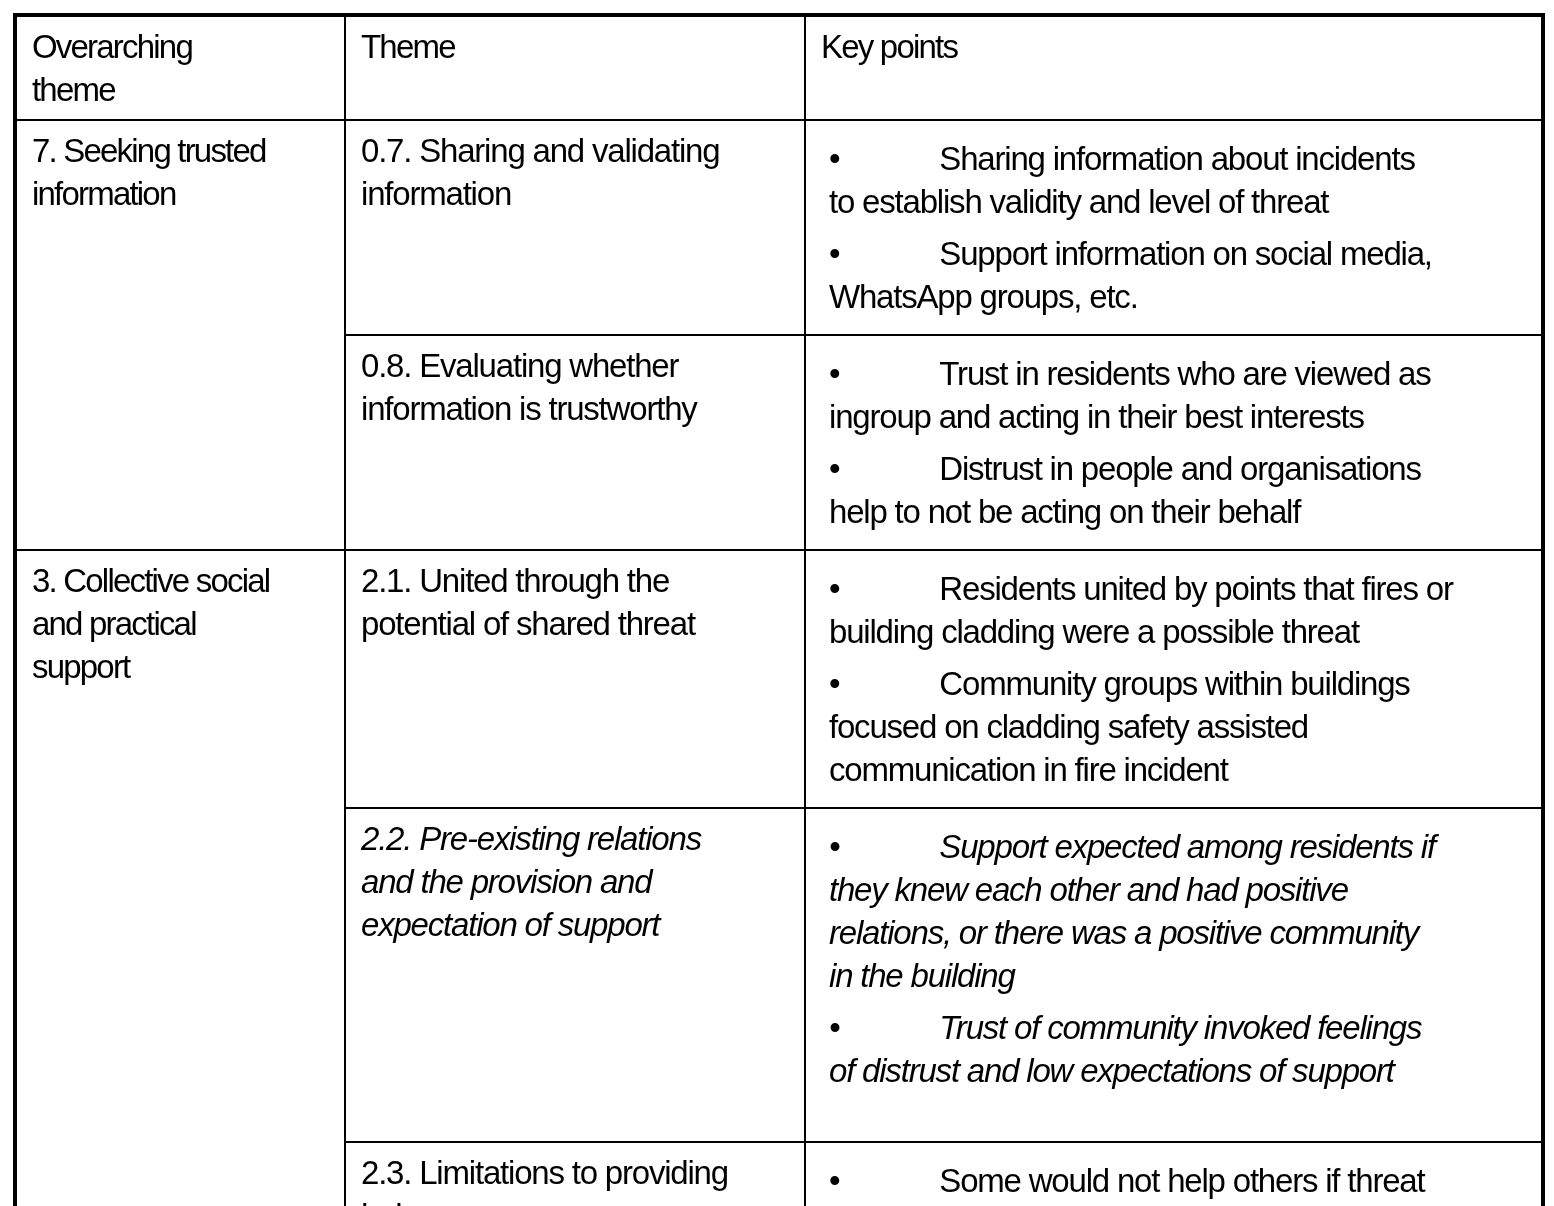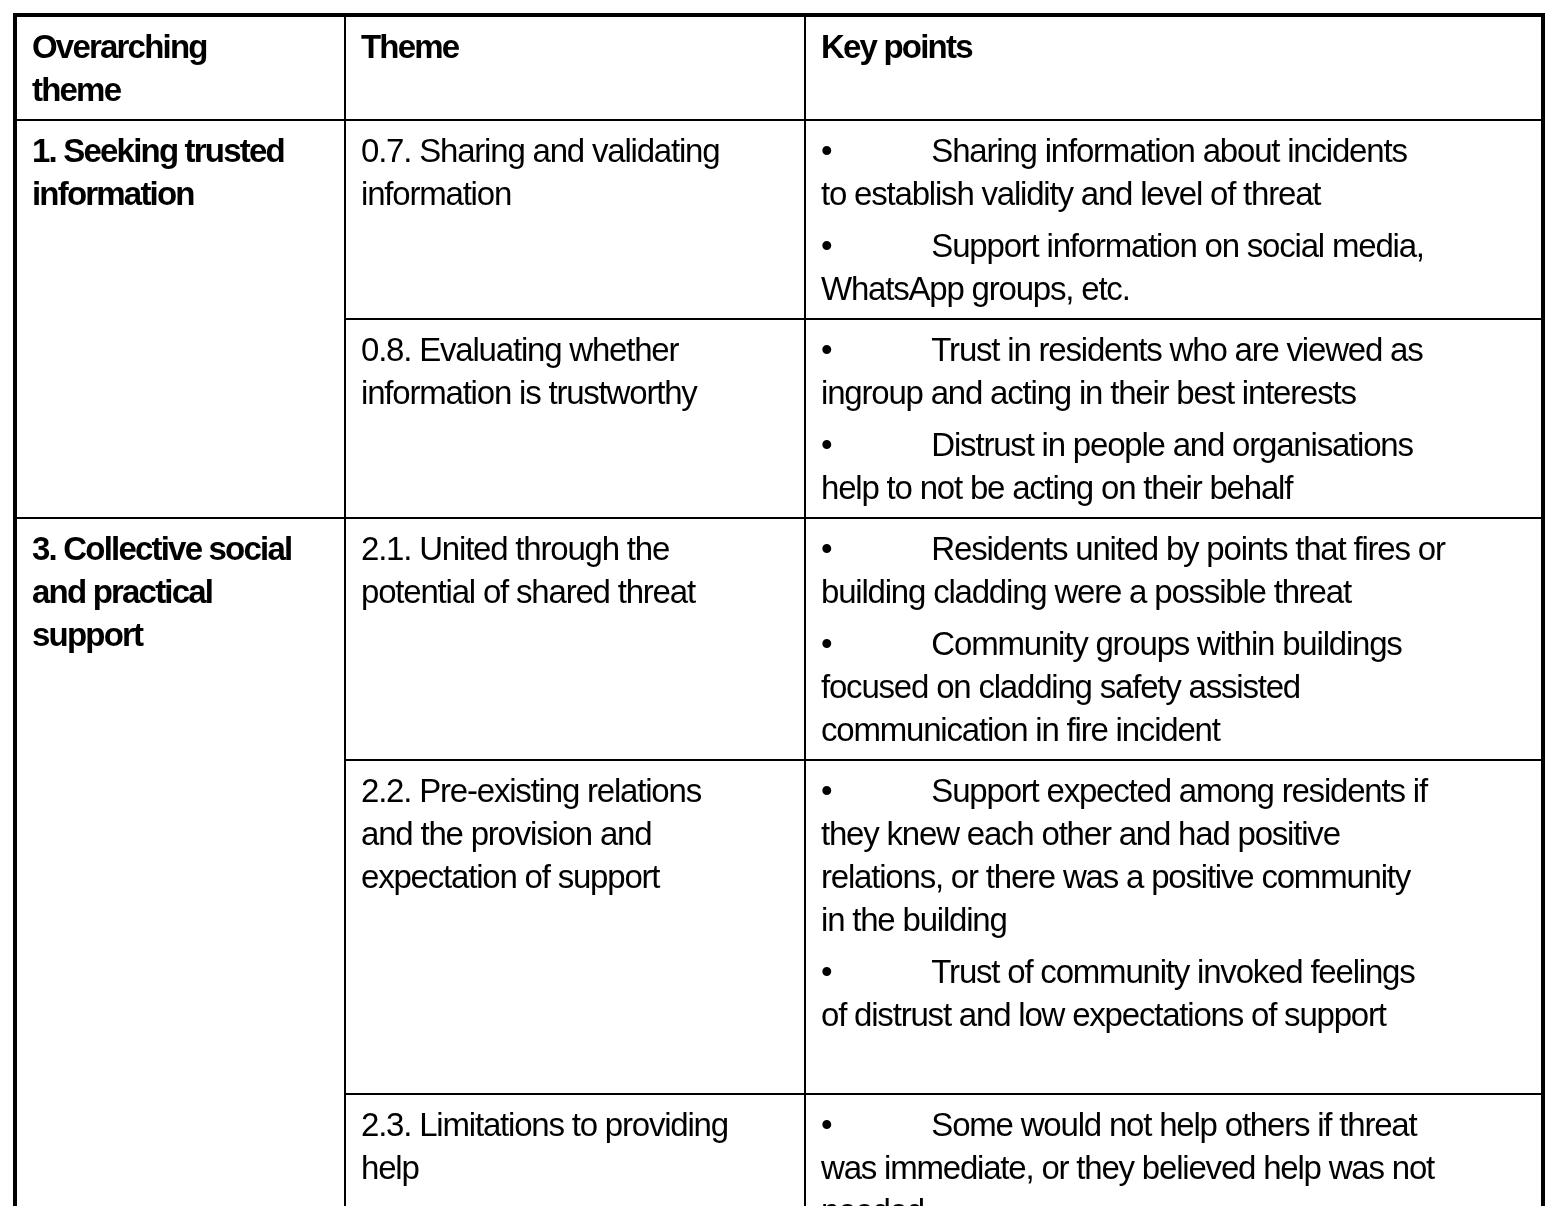--- a/index.html
+++ b/index.html
@@ -30,30 +30,30 @@
   }
   table.themes td, table.themes th {
     border: 2px solid #000000;
     vertical-align: top;
     text-align: left;
     padding: 8px 8px 8px 15px;
     font-weight: normal;
     box-sizing: border-box;
   }
   .pre { white-space: pre; }
-  .bold { font-weight: bold; letter-spacing: -1.8px; margin-top: 44px; }
-  .kp { margin: 0; }
+  .bold { font-weight: normal; letter-spacing: -1.8px; margin-top: 44px; }
+  .kp { margin: 8px; }
   .kp + .kp { margin-top: 9px; }
   .bullet { display: inline; }
   .bullet-spacer { display: inline-block; width: 100px; }
   tr.hdr    { height: 90px; }
   tr.r11    { height: 194px; }
   tr.r12    { height: 186px; }
   tr.r21    { height: 235px; }
-  tr.r22    { height: 334px; }
+  tr.r22    { height: 334px; font-style: italic; }
   tr.r23    { height: 143px; }
 </style>
 </head>
 <body>
 
 <div class="page">
   <table class="themes">
     <colgroup>
       <col style="width:330px">
       <col style="width:460px">
@@ -69,21 +69,21 @@
       <th>
         <span class="pre bold">Theme</span>
       </th>
       <th>
         <span class="pre bold">Key points</span>
       </th>
     </tr>
 
     <tr class="r11">
       <td rowspan="2">
-        <span class="pre bold">1. Seeking trusted
+        <span class="pre bold">7. Seeking trusted
 information</span>
       </td>
       <td>
         <span class="pre">0.7. Sharing and validating
 information</span>
       </td>
       <td>
         <div class="kp"><span class="bullet">•</span><span class="bullet-spacer"></span><span class="pre">Sharing information about incidents
 to establish validity and level of threat</span></div>
         <div class="kp"><span class="bullet">•</span><span class="bullet-spacer"></span><span class="pre">Support information on social media,

